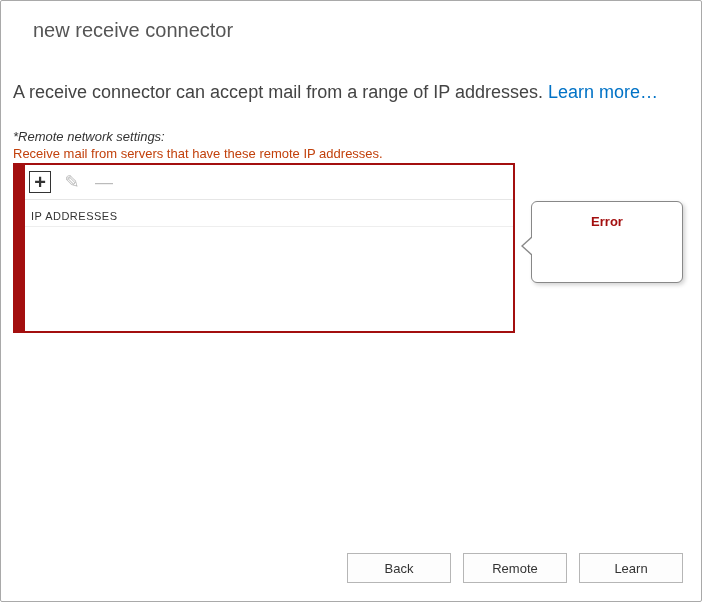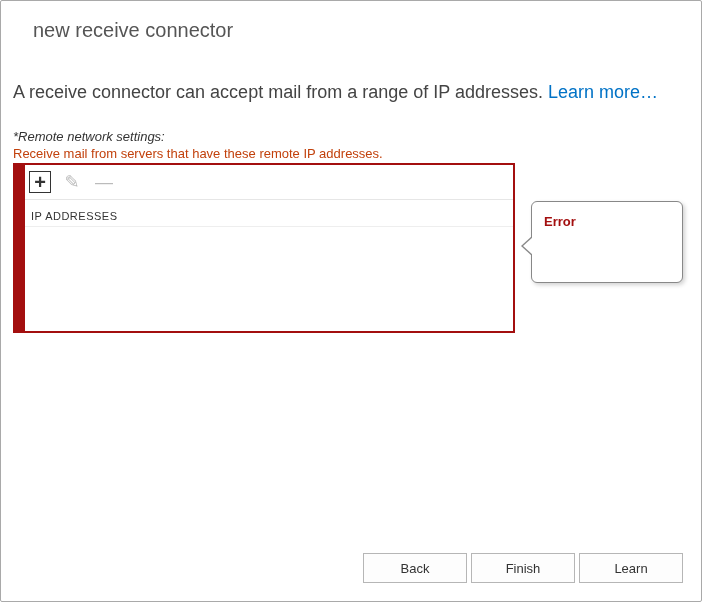--- a/index.html
+++ b/index.html
@@ -96,20 +96,21 @@
     position: absolute;
     left: 530px;
     top: 200px;
     width: 152px;
     height: 82px;
     border: 1px solid #888;
     border-radius: 6px;
     background: #fff;
     padding: 12px 12px;
     box-shadow: 2px 2px 4px rgba(0,0,0,0.18);
+    text-align: center;
   }
   .error-callout::before {
     content: "";
     position: absolute;
     left: -11px;
     top: 34px;
     width: 0; height: 0;
     border-top: 10px solid transparent;
     border-bottom: 10px solid transparent;
     border-right: 11px solid #888;
@@ -132,21 +133,21 @@
   }
   .error-msg {
     color: #333;
     font-size: 13px;
   }
   .button-bar {
     position: absolute;
     bottom: 18px;
     right: 18px;
     display: flex;
-    gap: 4px;
+    gap: 12px;
   }
   .btn {
     width: 104px;
     height: 30px;
     border: 1px solid #b6b6b6;
     background: #fdfdfd;
     font-size: 13px;
     color: #333;
     cursor: pointer;
     font-family: inherit;
@@ -179,15 +180,15 @@
   </div>
   <div class="header-row">IP ADDRESSES</div>
 </div>
 
 <div class="error-callout">
   <div class="error-title">Error</div>
 </div>
 
 <div class="button-bar">
   <button class="btn">Back</button>
-  <button class="btn">Finish</button>
+  <button class="btn">Remote</button>
   <button class="btn">Learn</button>
 </div>
 
 </body></html>

